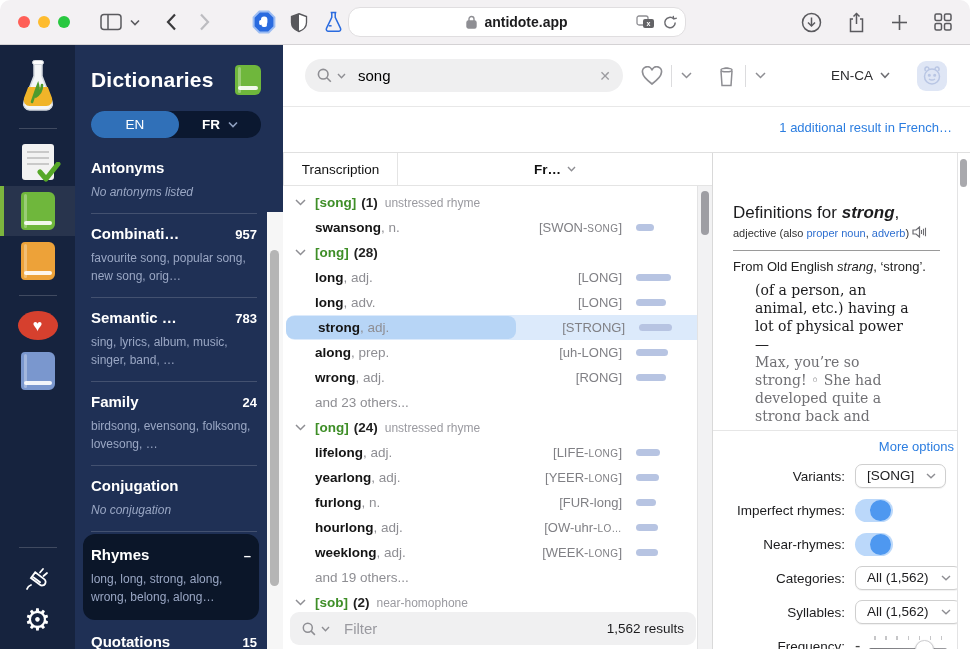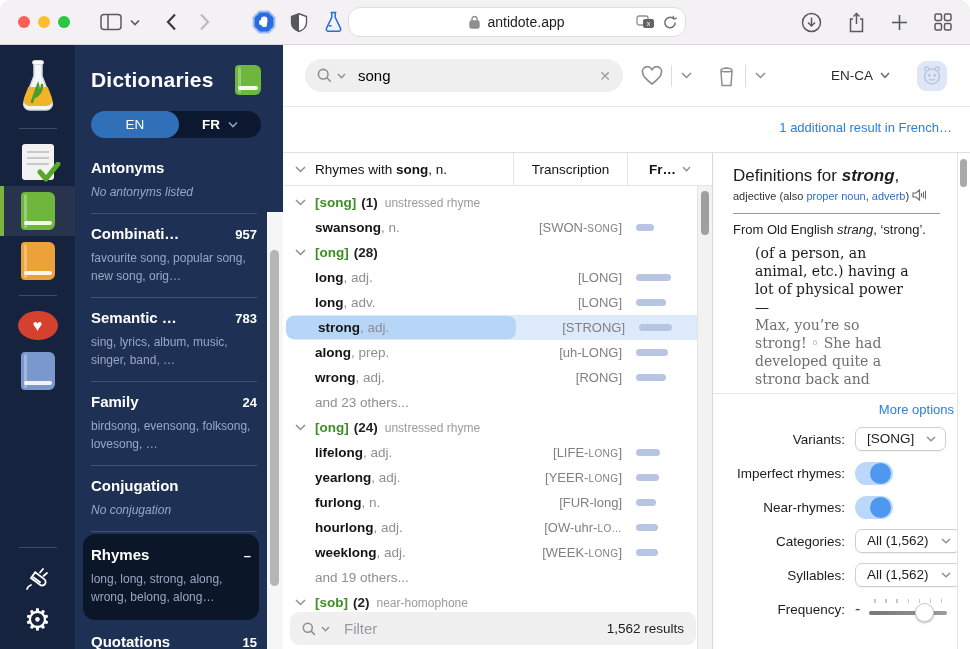--- a/index.html
+++ b/index.html
@@ -9,21 +9,21 @@
 
   
   .browser-bar { position:relative; height:45px; background:#f3f1f3; border-bottom:1px solid #d4d2d4;
                  border-radius:10px 10px 0 0; display:flex; align-items:center; }
   .lights { display:flex; gap:8px; margin-left:18px; }
   .light { width:12px; height:12px; border-radius:50%; }
   .l-red{background:#ff5f57;} .l-yellow{background:#febc2e;} .l-green{background:#28c840;}
   .tb-ic { display:flex; align-items:center; color:#5a5a5e; }
   .urlbar { position:absolute; left:348px; top:7px; width:338px; height:30px; background:#fff;
             border:1px solid #e0dee0; border-radius:12px; display:flex; align-items:center; justify-content:center;
-            font-size:14px; color:#1c1c1e; }
+            font-size:14px; color:#1c1c1e;font-weight:bold; }
   .urlbar .url-right { position:absolute; right:8px; display:flex; align-items:center; gap:8px; }
   .right-ic { position:absolute; right:18px; display:flex; align-items:center; gap:26px; color:#5a5a5e; }
 
   
   .app { display:flex; height:604px; }
 
   
   .rail { width:75px; background:#16233e; display:flex; flex-direction:column; align-items:center; padding-top:8px; }
   .rail-div { width:38px; border-top:1px solid rgba(255,255,255,.18); margin:9px auto; }
   .rail-item { width:75px; display:flex; justify-content:center; padding:6px 0; position:relative; }
@@ -107,21 +107,21 @@
   .t-scroll { position:absolute; right:0; top:33px; bottom:0; width:15px; background:#f2f2f3; border-left:1px solid #e3e3e4; }
   .t-thumb { position:absolute; left:3px; top:5px; width:8px; height:44px; background:#9e9ea3; border-radius:4px; }
   .filter-bar { position:absolute; left:7px; right:16px; bottom:4px; height:33px; background:#f0f0f1; border-radius:9px;
                 display:flex; align-items:center; padding:0 12px; color:#8e8e93; }
   .filter-ph { margin-left:14px; font-size:15px; color:#9a9aa0; }
   .filter-res { margin-left:auto; font-size:13.5px; color:#1c1c1e; }
 
   
   .defs { flex:1; border-left:1px solid #d9d9d9; position:relative; min-width:0; }
   .d-head { padding:13px 30px 0 20px; }
-  .d-title { font-size:17px; color:#1c1c1e; }
+  .d-title { font-size:17px; color:#1c1c1e;margin-top:37px; }
   .d-title .hw { font-weight:700; font-style:italic; }
   .d-pos { margin-top:3px; font-size:11px; line-height:1.35; color:#333; width:200px; }
   .d-link { color:#2e6fd0; }
   .d-hr { border:none; border-top:1px solid #9a9a9a; margin:9px 30px 8px 20px; }
   .d-ety { padding:0 30px 0 20px; font-size:13px; color:#222; }
   .d-ety .it { font-style:italic; }
   .d-def { margin:7px 56px 0 42px; font-family:"DejaVu Serif", serif; font-size:14px; line-height:18px;
            height:140px; overflow:hidden; position:relative; }
   .d-def .main { color:#1b1b1d; }
   .d-def .ex { color:#707074; }
@@ -434,28 +434,20 @@
       </div>
 
       <div class="banner-row">
         <span class="banner-link">1 additional result in French…</span>
       </div>
 
       <div class="content">
 
         <div class="table-area">
           <div class="t-header">
-            <div class="th-name">
-              <svg width="11" height="7" viewBox="0 0 11 7" fill="none" stroke="#8e8e93" stroke-width="1.5">
-                  <polyline points="1,1 5.5,5.5 10,1"></polyline>
-                </svg>
-              <span style="margin-left:9px">
-                <span>Rhymes with </span><b>song</b><span>, n.</span>
-              </span>
-            </div>
             <div class="th-trans">Transcription</div>
             <div class="th-fr">
               <span>Fr…</span>
               <svg width="9" height="6" viewBox="0 0 9 6" fill="none" stroke="#8e8e93" stroke-width="1.4">
                   <polyline points="1,1 4.5,4.7 8,1"></polyline>
                 </svg>
             </div>
           </div>
           <div class="t-body" id="rows">
               <div class="row group">

